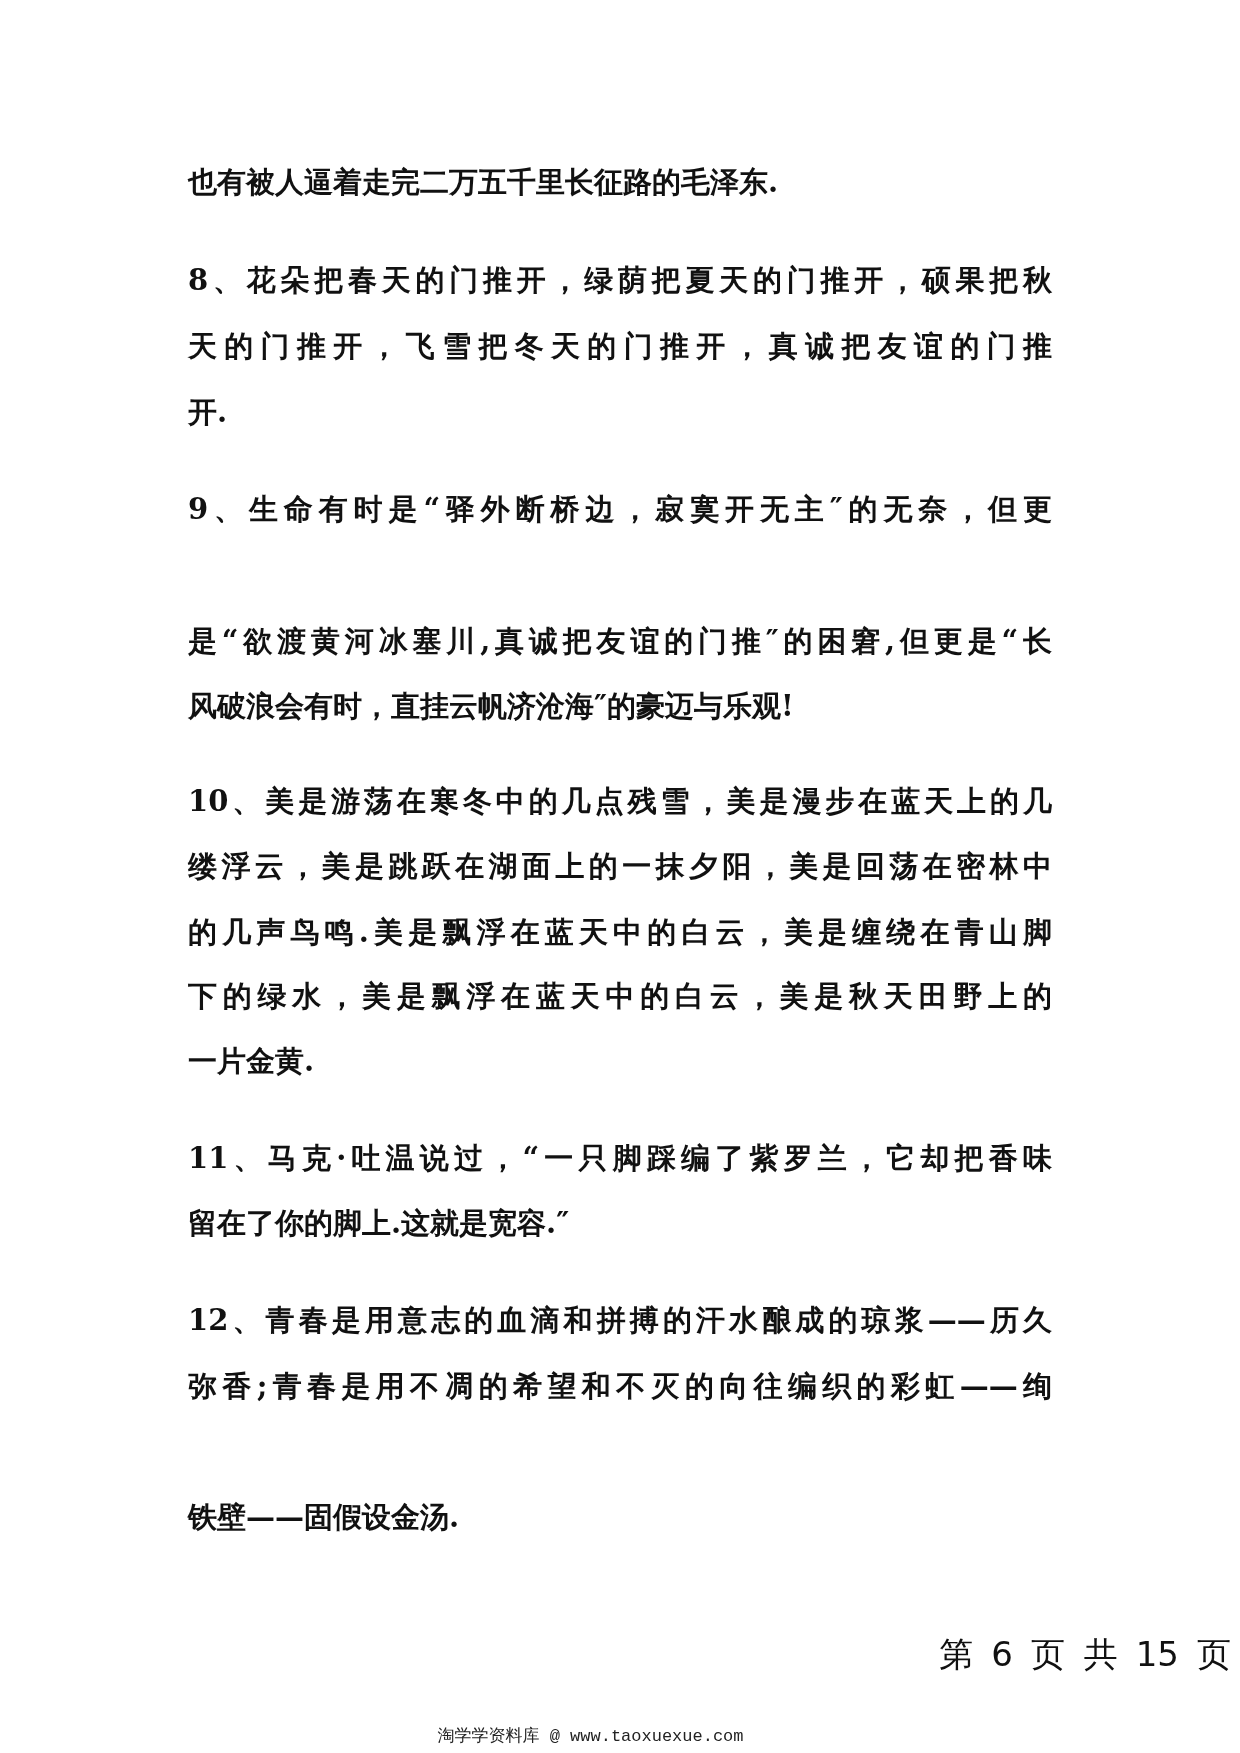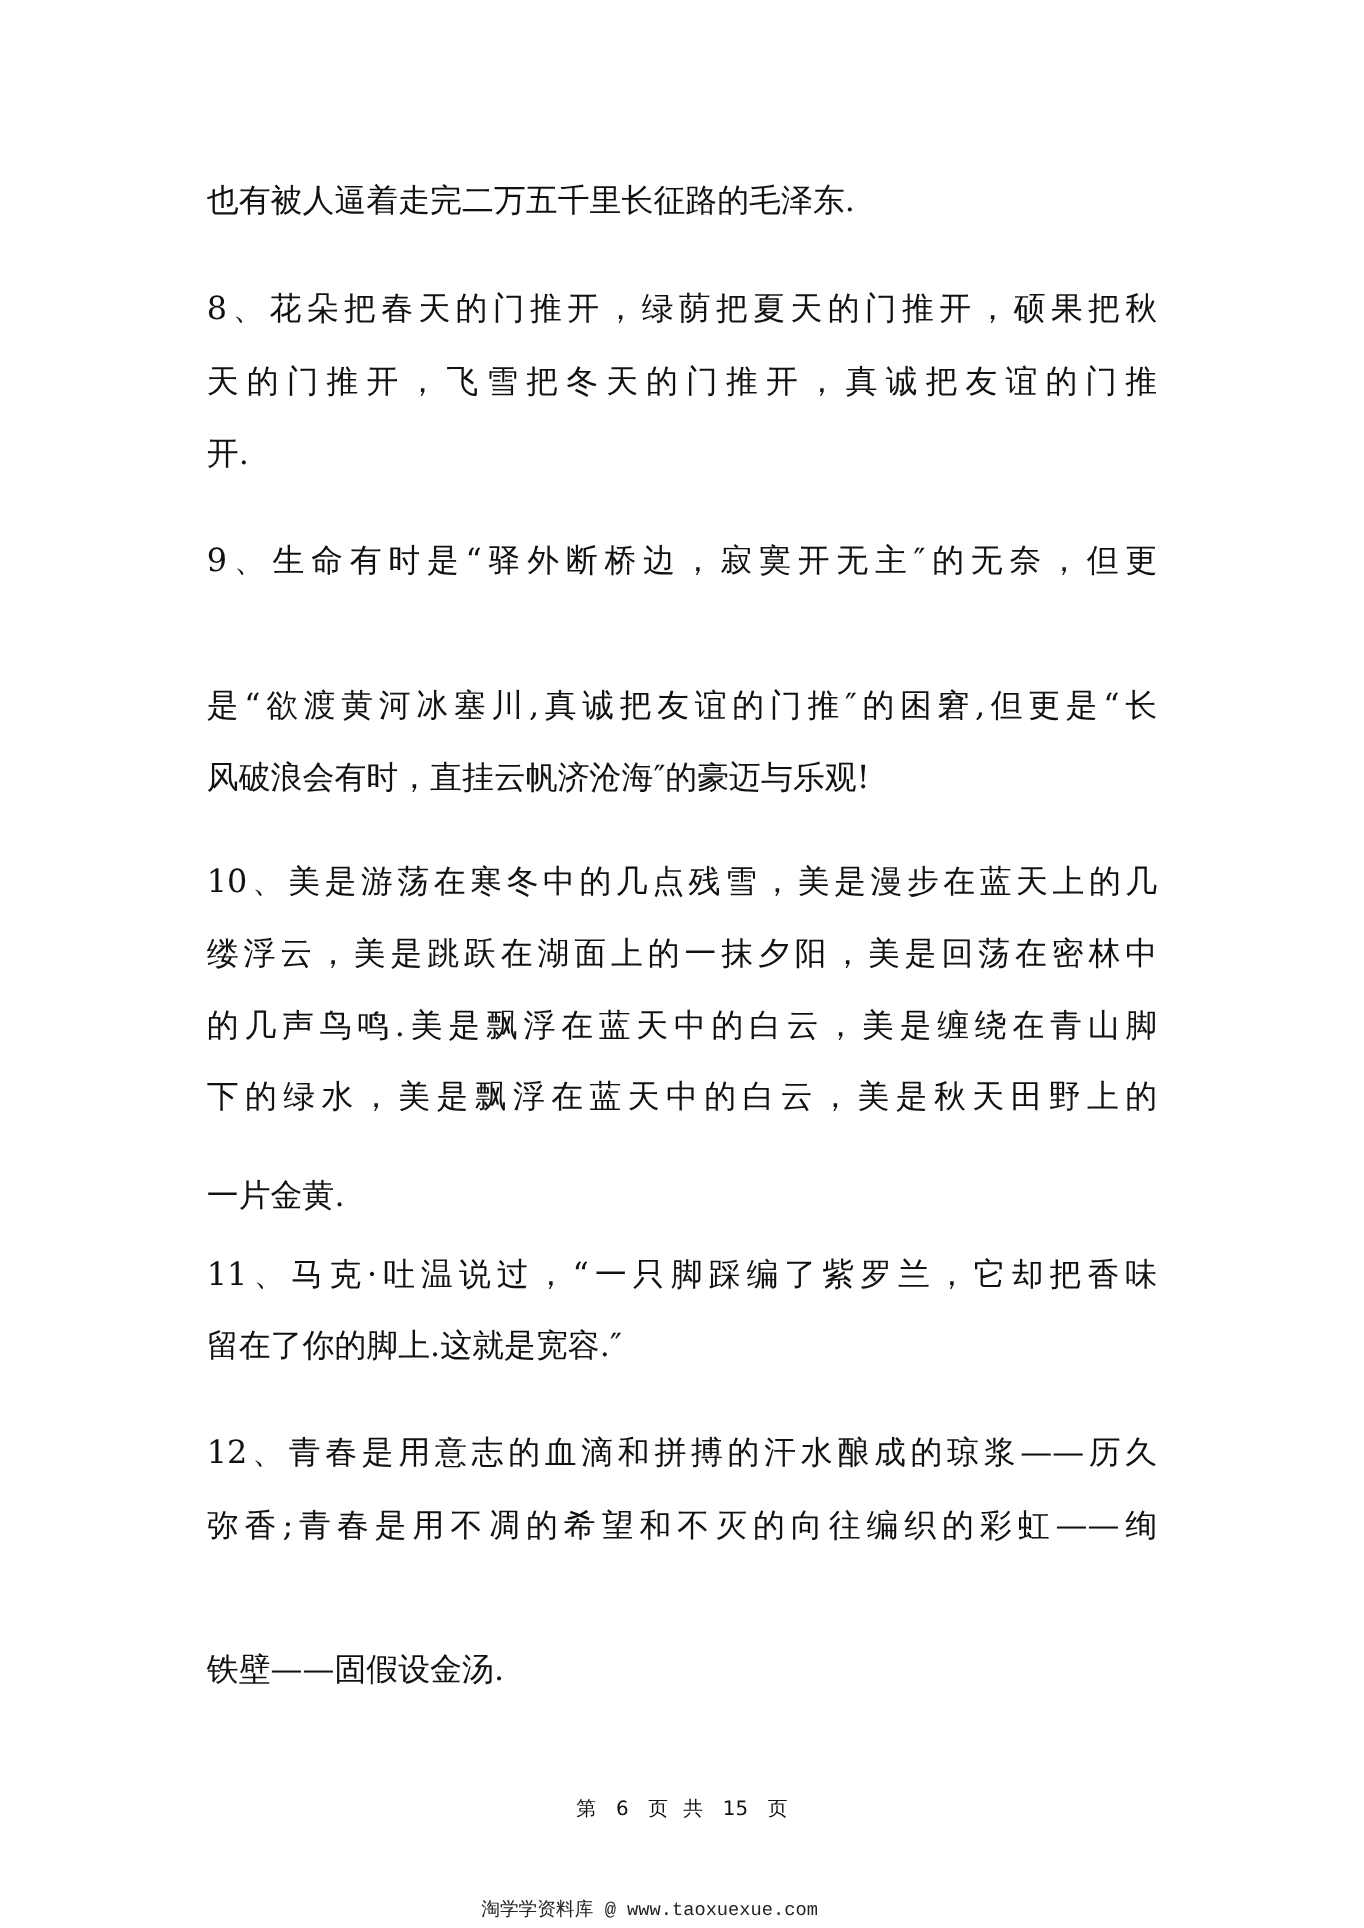--- a/index.html
+++ b/index.html
@@ -11,29 +11,30 @@
     width: 864px;
     height: 40px;
     line-height: 40px;
     font-family: "DejaVu Serif", "Liberation Serif", serif;
     font-size: 29px;
     color: #111111;
     white-space: nowrap;
     text-align: justify;
     text-align-last: justify;
     letter-spacing: 0px;
+    font-weight: bold;
   }
   .line.last { text-align-last: left; }
   .footer {
     position: absolute;
     left: 0; width: 1240px;
     top: 1632px;
-    text-align: center;
+    text-align: right;
     font-family: "DejaVu Sans", "Liberation Sans", sans-serif;
-    font-size: 18px;
+    font-size: 34px;
     color: #111111;
     word-spacing: 8px;
   }
   .footer span { margin: 0 9px; }
   .watermark {
     position: absolute;
     left: 0; width: 1181px;
     top: 1724px;
     text-align: center;
     font-family: Liberation Mono, monospace;
@@ -53,21 +54,21 @@
   <div class="line last" style="top:392px">开.</div>
 
   <div class="line" style="top:489px">9、生命有时是“驿外断桥边，寂寞开无主″的无奈，但更</div>
   <div class="line" style="top:621px">是“欲渡黄河冰塞川,真诚把友谊的门推″的困窘,但更是“长</div>
   <div class="line last" style="top:686px">风破浪会有时，直挂云帆济沧海″的豪迈与乐观!</div>
 
   <div class="line" style="top:781px">10、美是游荡在寒冬中的几点残雪，美是漫步在蓝天上的几</div>
   <div class="line" style="top:846px">缕浮云，美是跳跃在湖面上的一抹夕阳，美是回荡在密林中</div>
   <div class="line" style="top:912px">的几声鸟鸣.美是飘浮在蓝天中的白云，美是缠绕在青山脚</div>
   <div class="line" style="top:976px">下的绿水，美是飘浮在蓝天中的白云，美是秋天田野上的</div>
-  <div class="line last" style="top:1066px">一片金黄.</div>
+  <div class="line last" style="top:1041px">一片金黄.</div>
 
   <div class="line" style="top:1138px">11、马克·吐温说过，“一只脚踩编了紫罗兰，它却把香味</div>
   <div class="line last" style="top:1203px">留在了你的脚上.这就是宽容.″</div>
 
   <div class="line" style="top:1300px">12、青春是用意志的血滴和拼搏的汗水酿成的琼浆——历久</div>
   <div class="line" style="top:1366px">弥香;青春是用不凋的希望和不灭的向往编织的彩虹——绚</div>
   <div class="line last" style="top:1497px">铁壁——固假设金汤.</div>
 
   <div class="footer">
     <span>第</span><span>6</span><span>页 共</span><span>15</span><span>页</span>

